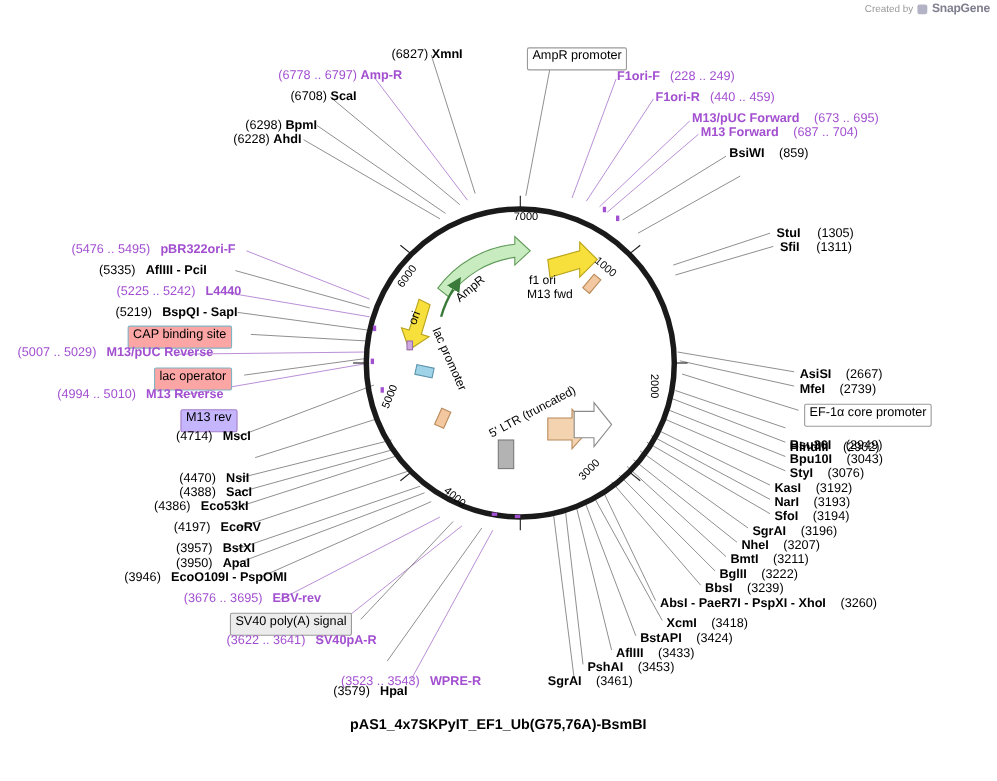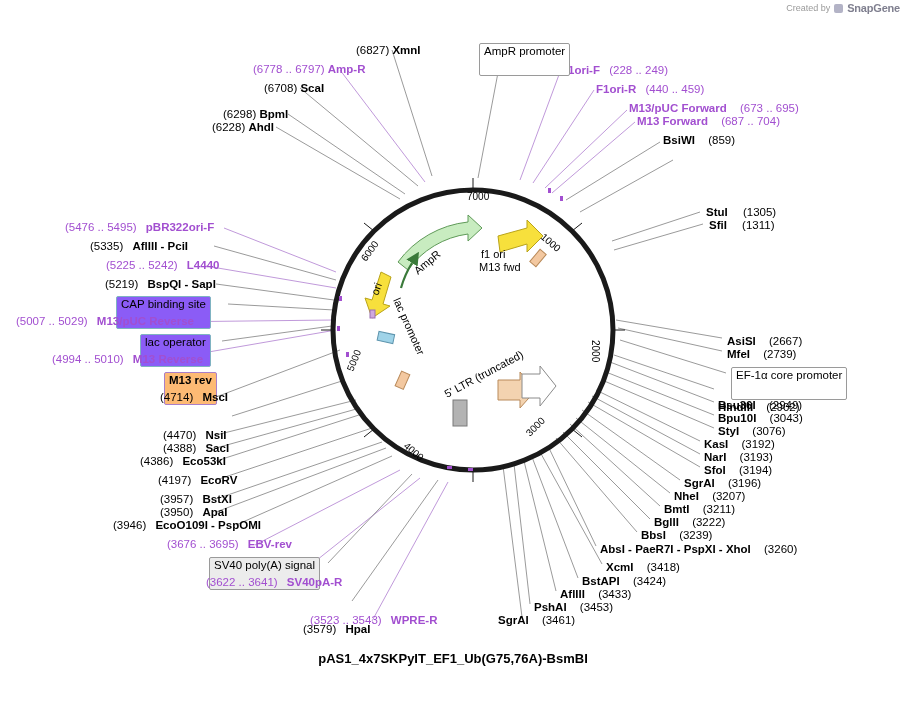--- a/index.html
+++ b/index.html
@@ -50,28 +50,28 @@
     line-height: 13px;
   }
   .lab.black { color: #000; }
   .lab.purple { color: #a24fd0; }
   .name { font-weight: bold; }
   .pos  { font-weight: normal; }
 
   
   .boxlab {
     font-size: 11.5px;
-    padding: 1px 4px 18px 4px;
+    padding: 1px 4px 6px 4px;
     border: 1px solid #808080;
     border-radius: 2px;
     background: #ffffff;
   }
   .boxlab.orange { background: #fde8cf; border-color: #c8a56e; }
-  .boxlab.cyan   { background: #8b5cf6; border-color: #7fb3c2; }
-  .boxlab.violet { background: #fdba74; border-color: #a87fc9; font-weight: bold; }
+  .boxlab.cyan   { background: #fca5a5; border-color: #7fb3c2; }
+  .boxlab.violet { background: #c4b5fd; border-color: #a87fc9; }
   .boxlab.green  { background: #ffffff; border-color: #9a9a9a; }
   .boxlab.grey   { background: #ececec; border-color: #9a9a9a; }
 
   
   #map { position: absolute; left: 0; top: 0; }
 
   
   .title {
     font-size: 13px;
     font-weight: bold;

